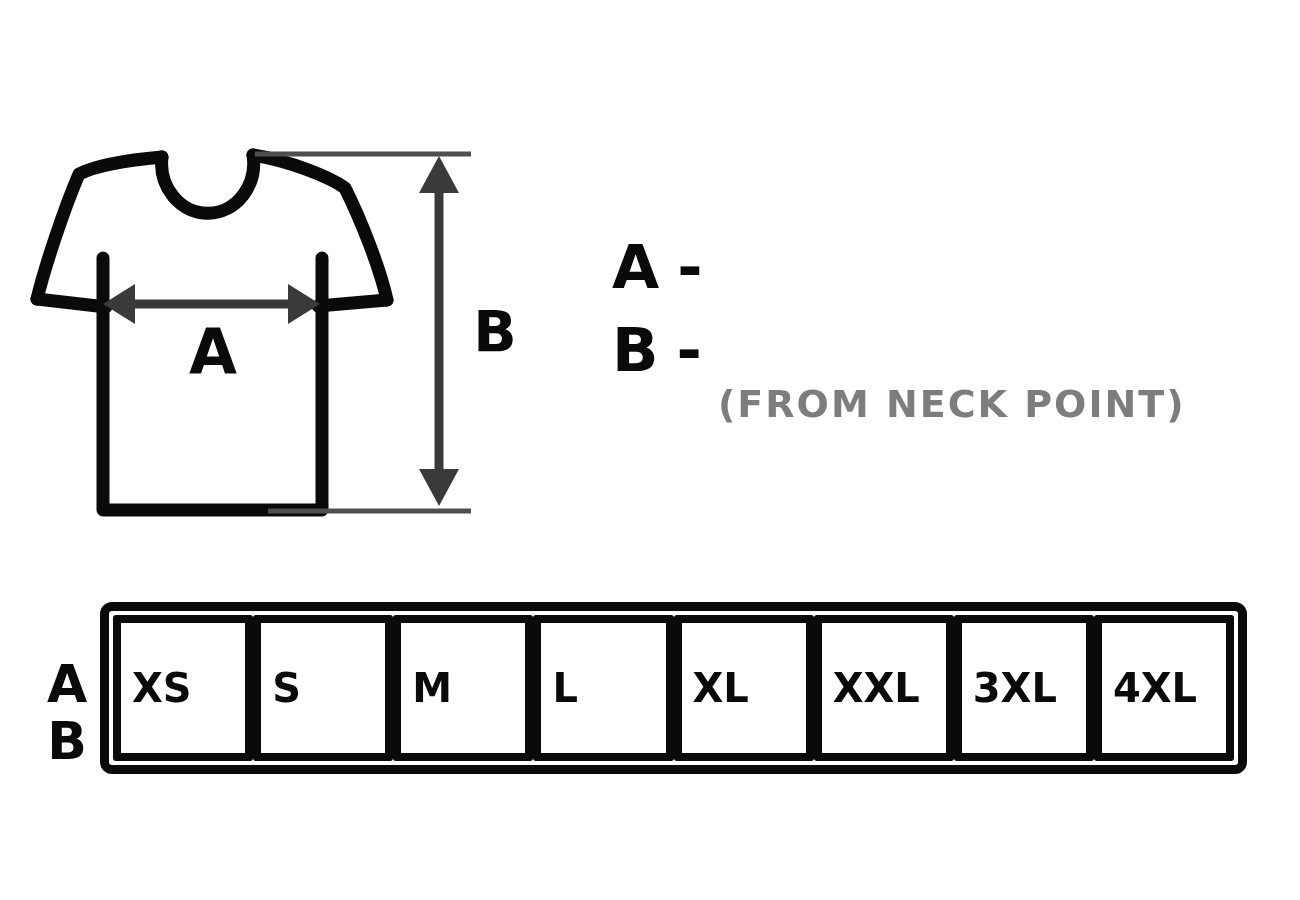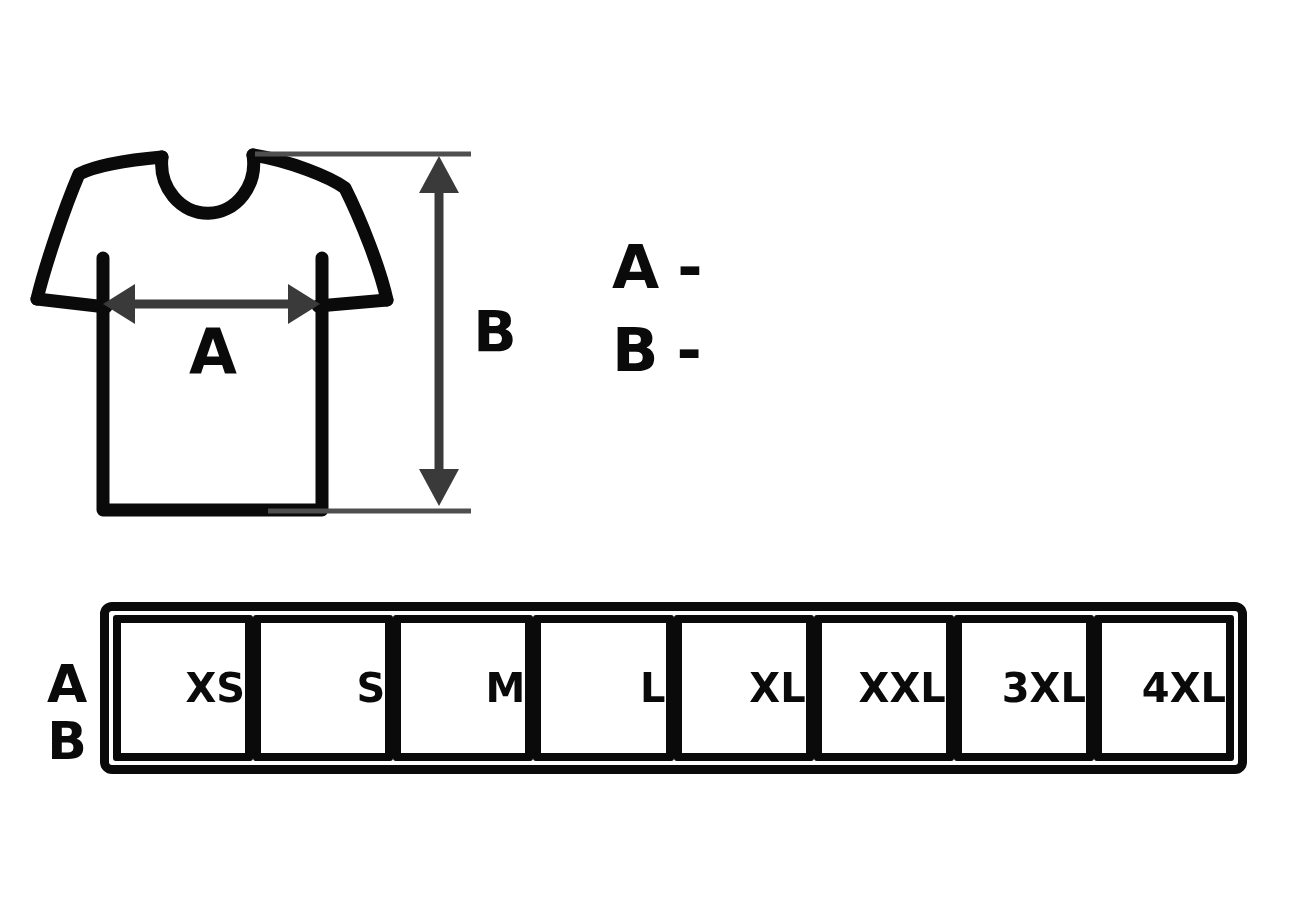--- a/index.html
+++ b/index.html
@@ -83,23 +83,23 @@
     height: 100%;
     border-collapse: separate;
     border-spacing: 0;
     table-layout: fixed;
   }
   table.size-table th,
   table.size-table td {
     border: 8px solid #0a0a0a;
     border-radius: 3px;
     background: #ffffff;
-    text-align: right;
+    text-align: left;
     vertical-align: middle;
-    padding: 0;
+    padding: 11px;
     font-size: 40px;
     font-weight: bold;
     line-height: 0.9;
     color: #0a0a0a;
   }
   .row-label {
     position: absolute;
     left: 36px;
     width: 62px;
     text-align: center;
@@ -145,20 +145,21 @@
   </svg>
 
   <div class="legend-line legend-line-a">
     <span>A</span>
     <span>-</span>
   </div>
   <div class="legend-line legend-line-b">
     <span>B</span>
     <span>-</span>
   </div>
+  <div class="legend-note">(FROM NECK POINT)</div>
 
   <div class="row-label row-label-a">A</div>
   <div class="row-label row-label-b">B</div>
 
   <div class="table-frame">
     <table class="size-table">
       <tbody>
           <tr>
         <th>XS</th>
         <th>S</th>

